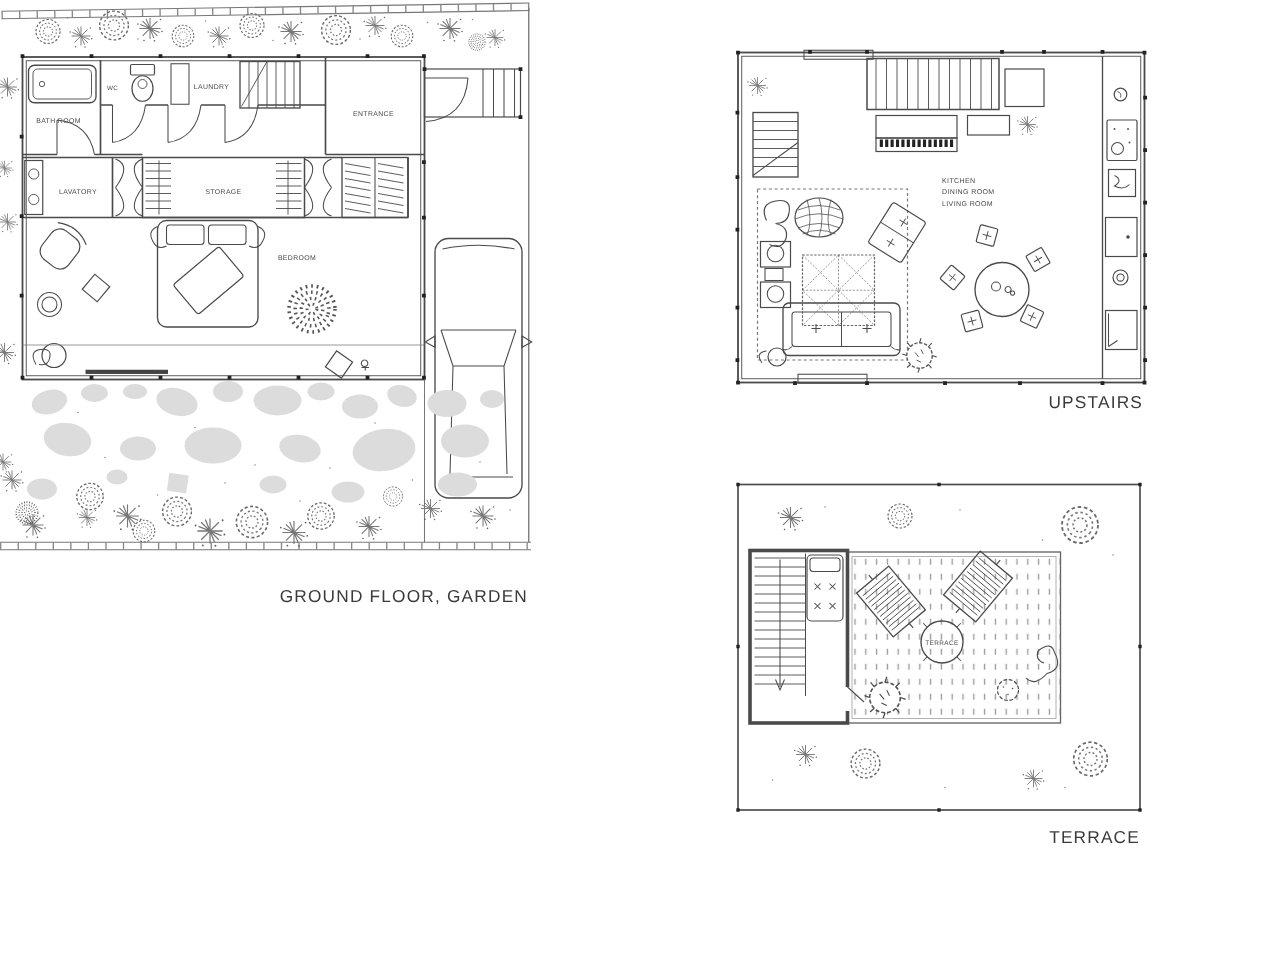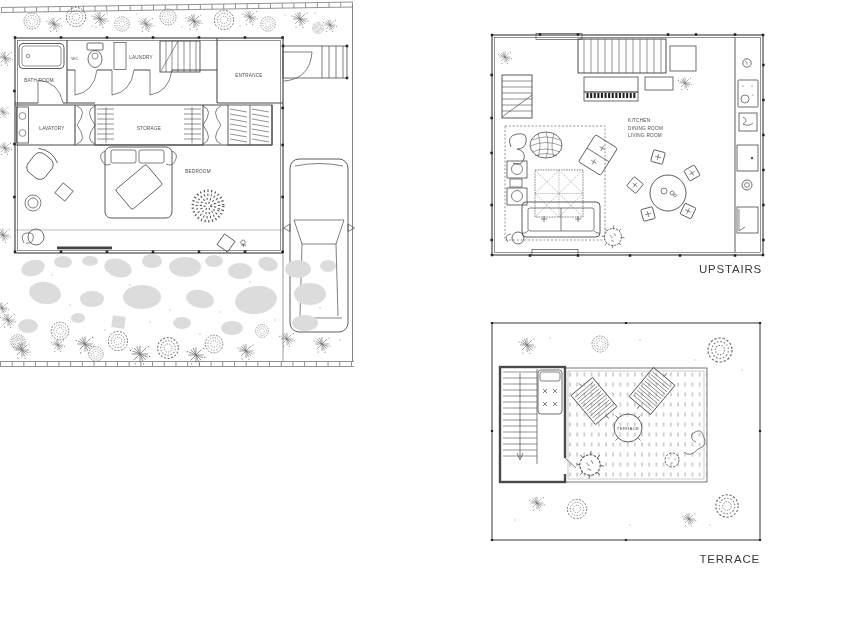--- a/index.html
+++ b/index.html
@@ -428,16 +428,17 @@
     <use href="#burst" transform="translate(57,193) scale(0.9)"></use>
     <use href="#scrub" transform="translate(97,199) scale(1.2)"></use>
     <use href="#burst" transform="translate(209,209) scale(0.85)"></use>
     <use href="#scrub" transform="translate(247,196) scale(1.4)"></use>
     <path stroke="#888" stroke-width="1" stroke-linecap="round" fill="none" d="M70,28 h.01 M160,30 h.01 M215,50 h.01 M35,210 h.01 M150,215 h.01 M230,215 h.01 M262,60 h.01"></path>
   </g>
 
   <path stroke="#222" stroke-width="2.2" stroke-linecap="square" fill="none" d="M12,13 h.01 M146,13 h.01 M280,13 h.01 M280,121 h.01 M280,230 h.01 M146,230 h.01 M12,230 h.01 M12,121 h.01"></path>
 </svg>
 
+<div class="caption" style="left:140px;top:392px;width:212px">GROUND FLOOR, GARDEN</div>
 <div class="caption" style="left:600px;top:263px;width:162px">UPSTAIRS</div>
 <div class="caption" style="left:600px;top:553px;width:160px">TERRACE</div>
 
 </div>
 
 </body></html>

